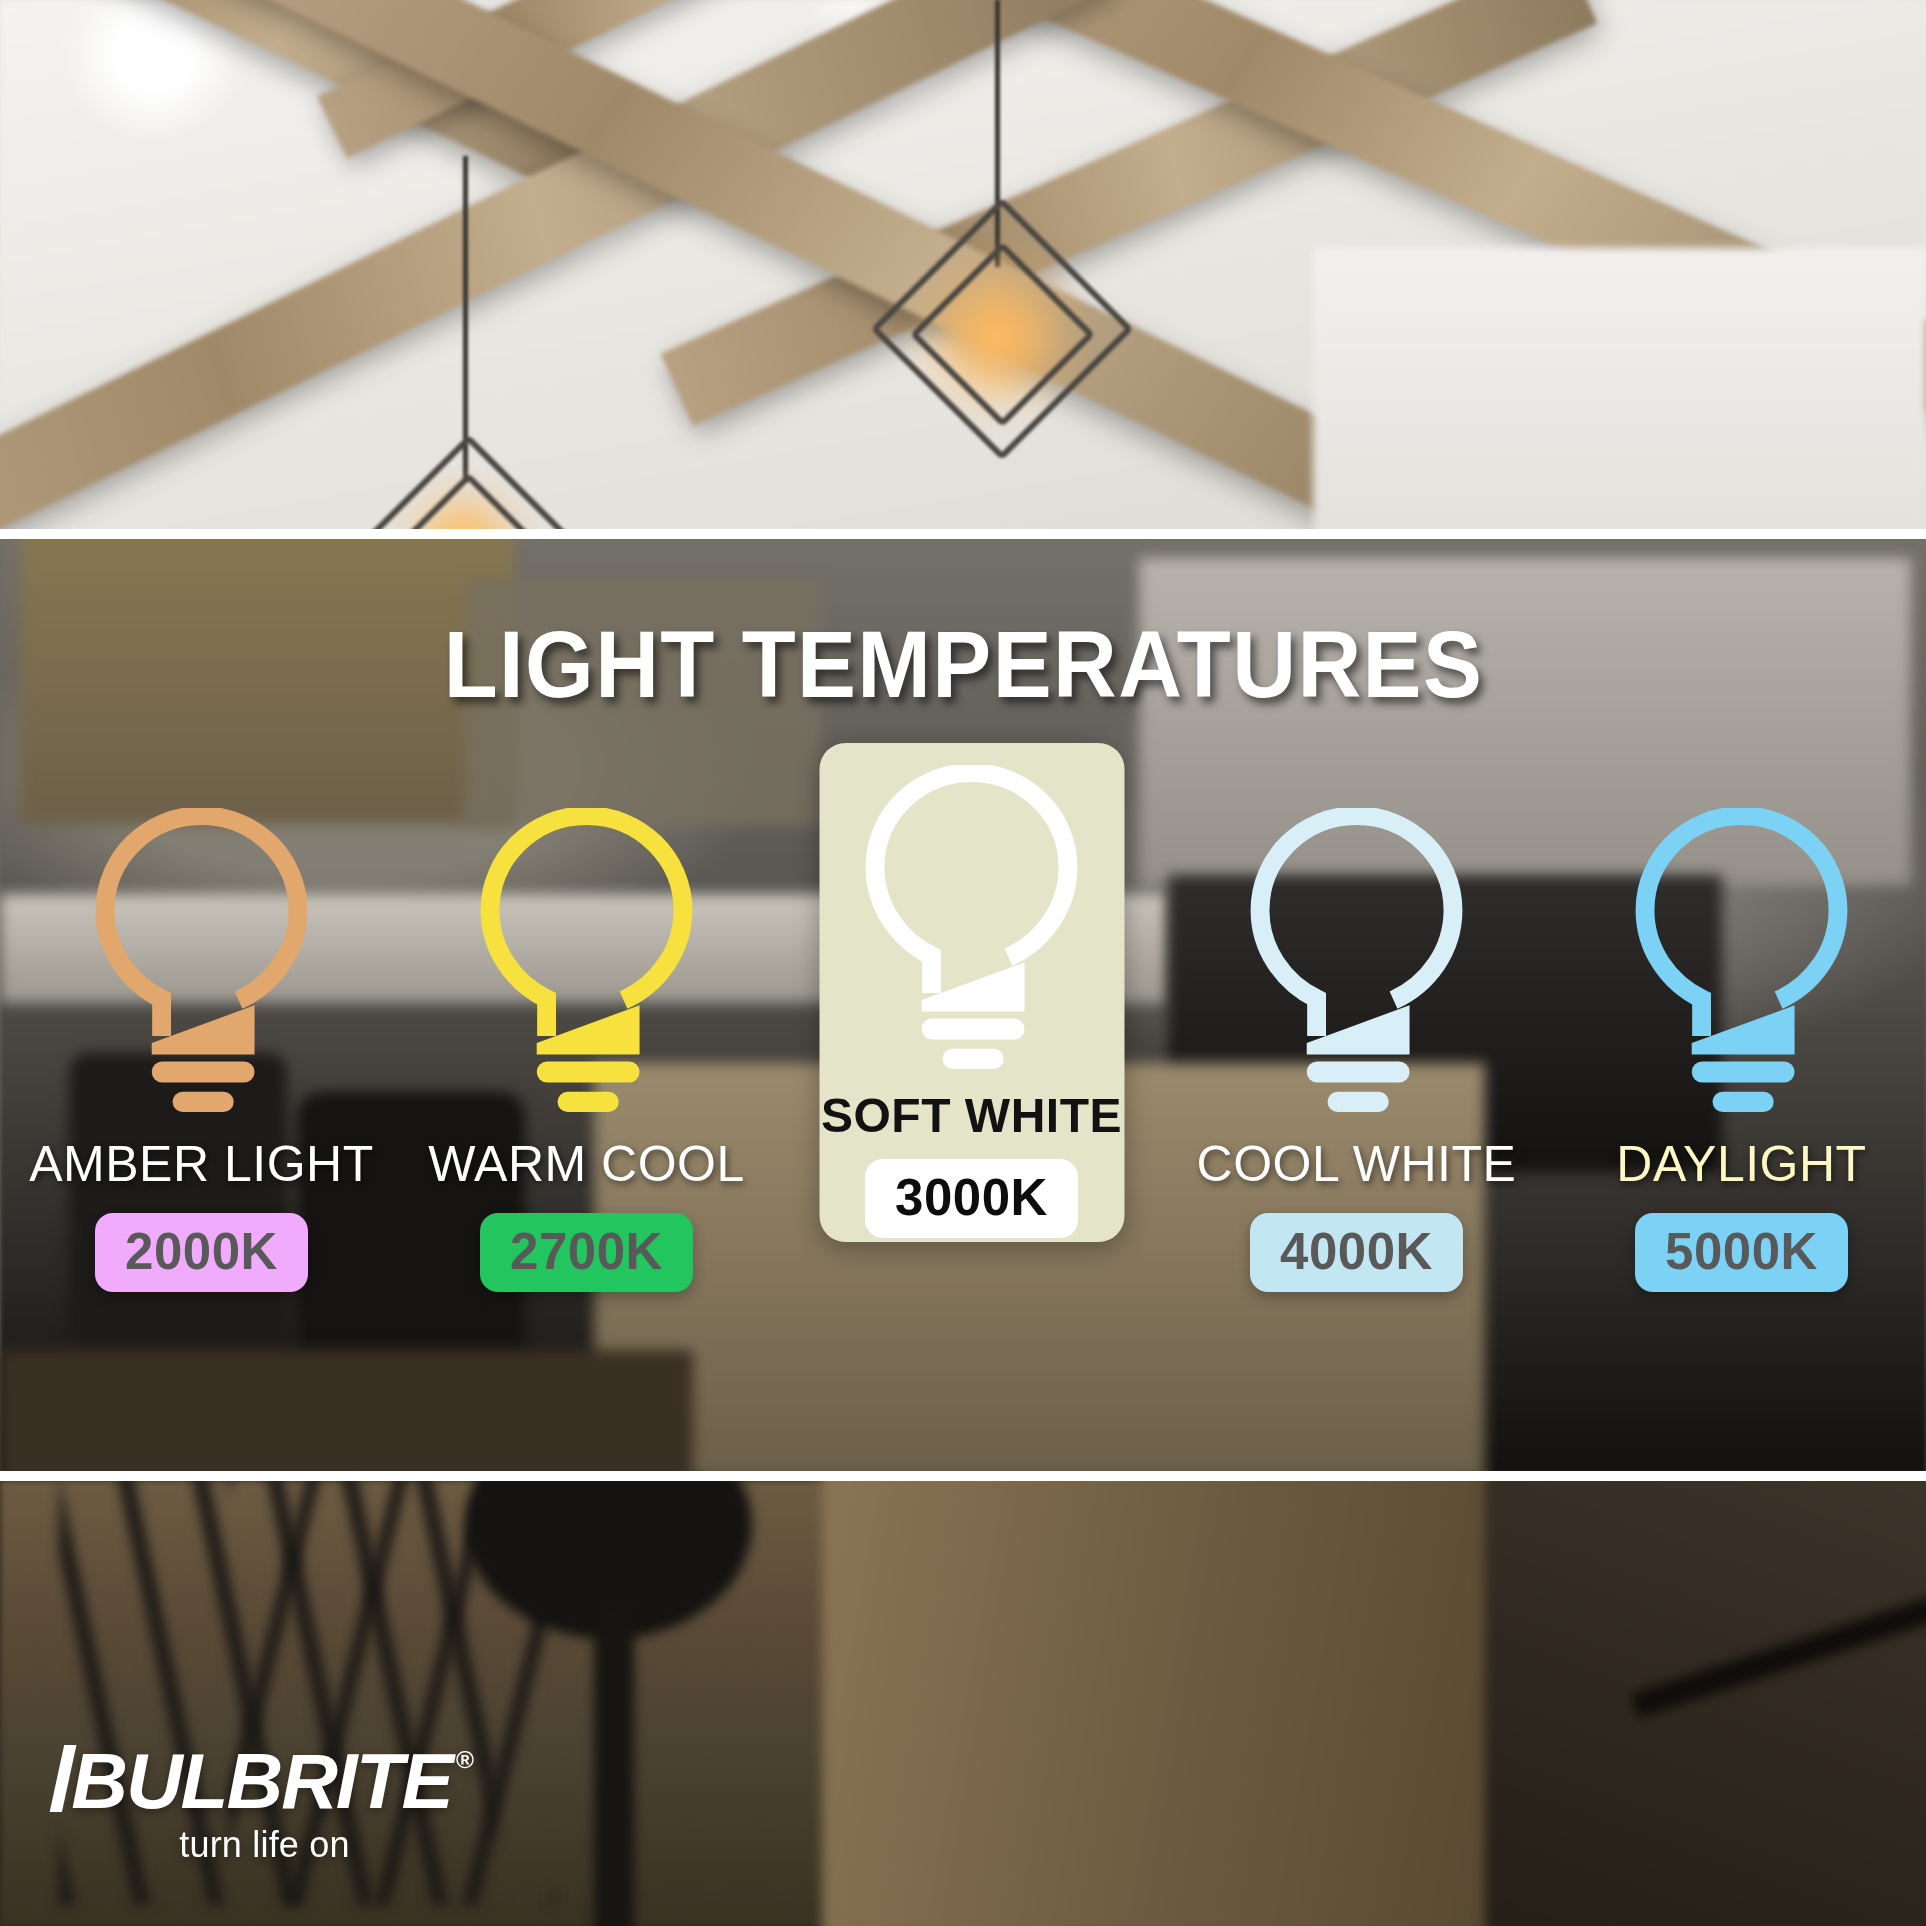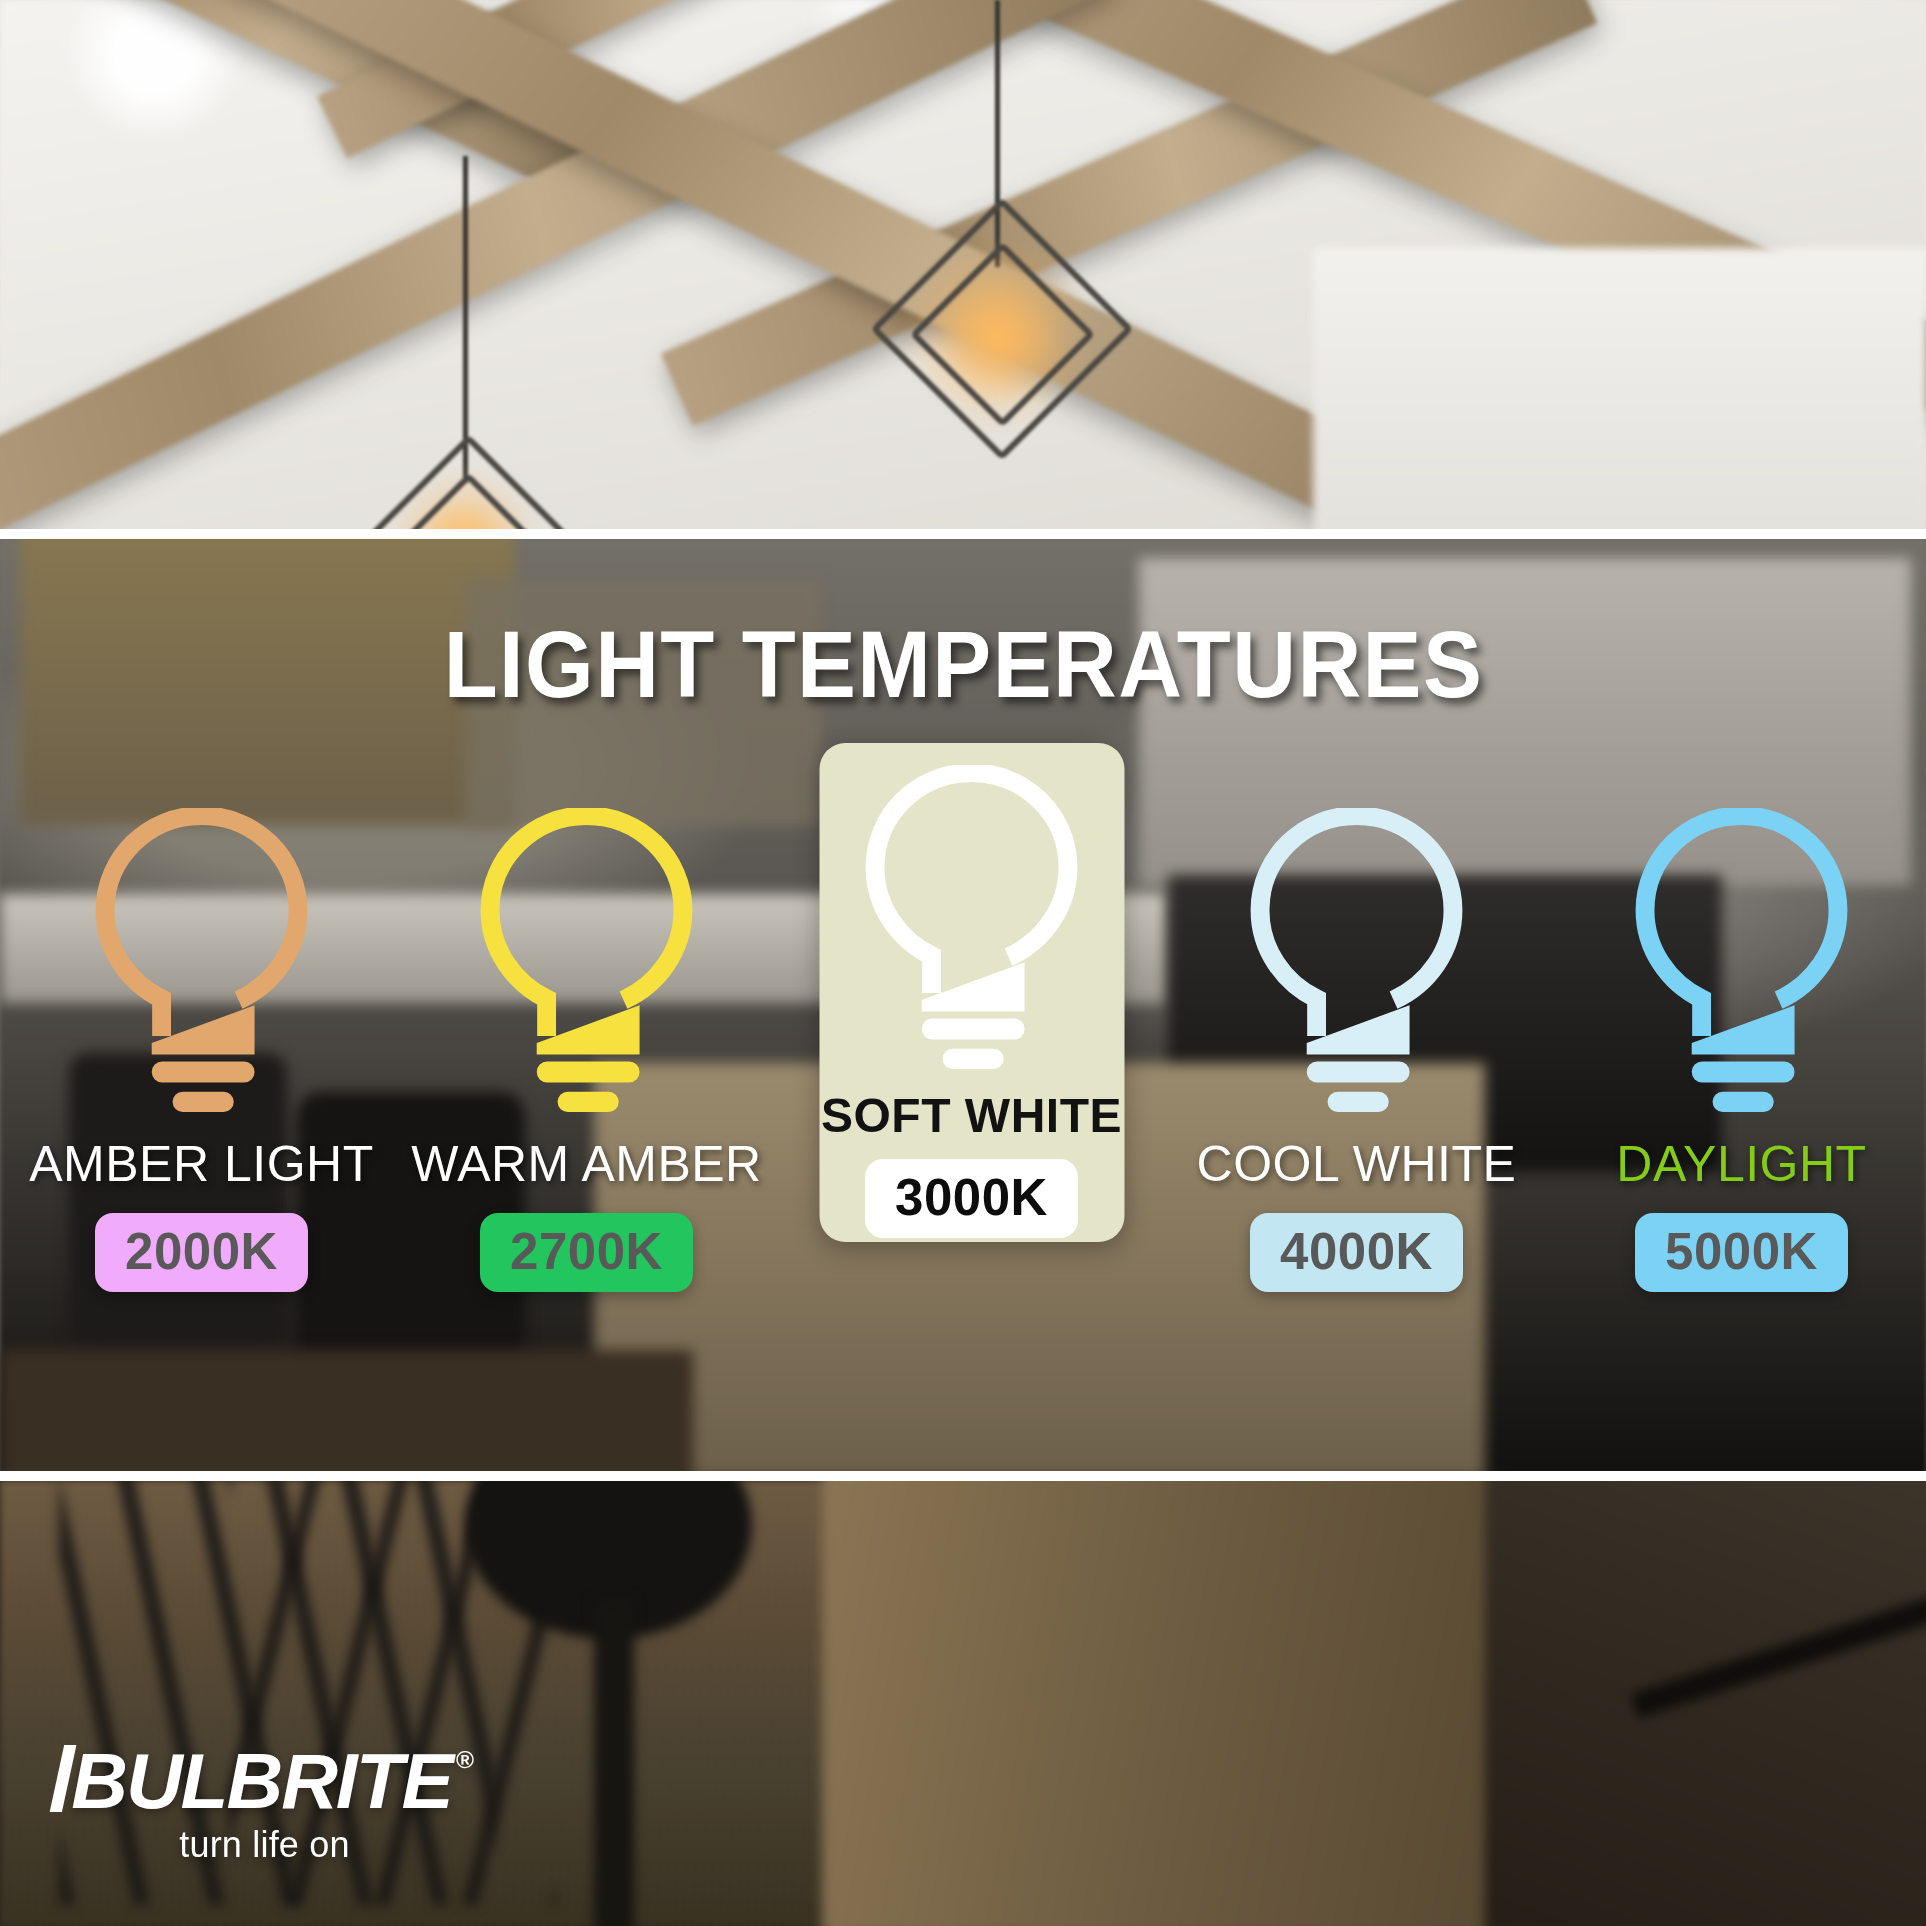--- a/index.html
+++ b/index.html
@@ -346,21 +346,21 @@
              C6.0 22.8 25.7 3.5 50.0 3.5
              C74.3 3.5 94.0 22.8 94.0 46.6
              C94.0 64.7 82.8 80.4 66.9 87.6" fill="none" stroke="#F6E13F" stroke-width="8.6" stroke-linejoin="miter" stroke-linecap="butt"></path>
 
     <g fill="#F6E13F">
       <path d="M27.3 112.4 L27.3 107.2 L74.2 90.0 L74.2 112.4 Z"></path>
       <rect x="27.3" y="115.6" width="46.9" height="9.6" rx="4.8"></rect>
       <rect x="36.8" y="129.4" width="27.9" height="9.2" rx="4.6"></rect>
     </g>
   </svg>
-          <div class="label" style="color:#FFFFFF">WARM AMBER</div>
+          <div class="label" style="color:#FFFFFF">WARM COOL</div>
           <div class="badge" style="background:#22c55e;color:#595959">2700K</div>
         </div>
         <div class="item featured">
           <div class="card-bg" style="background:#E4E4C9"></div>
   <svg class="bulb-wrap" viewBox="0 0 100 140" xmlns="http://www.w3.org/2000/svg">
     <defs>
       <clipPath id="cut-FFFFFF">
         <polygon points="0,140 100,140 100,56 0,120"></polygon>
       </clipPath>
     </defs>
@@ -416,21 +416,21 @@
              C6.0 22.8 25.7 3.5 50.0 3.5
              C74.3 3.5 94.0 22.8 94.0 46.6
              C94.0 64.7 82.8 80.4 66.9 87.6" fill="none" stroke="#7CD2F5" stroke-width="8.6" stroke-linejoin="miter" stroke-linecap="butt"></path>
 
     <g fill="#7CD2F5">
       <path d="M27.3 112.4 L27.3 107.2 L74.2 90.0 L74.2 112.4 Z"></path>
       <rect x="27.3" y="115.6" width="46.9" height="9.6" rx="4.8"></rect>
       <rect x="36.8" y="129.4" width="27.9" height="9.2" rx="4.6"></rect>
     </g>
   </svg>
-          <div class="label" style="color:#84cc16">DAYLIGHT</div>
+          <div class="label" style="color:#fef9c3">DAYLIGHT</div>
           <div class="badge" style="background:#7CD2F5;color:#595959">5000K</div>
         </div>
       </div>
 
   </div>
 
   <div class="logo">
     <div class="logo-word">
       <span class="logo-mark"></span>
       <span>BULBRITE</span>

